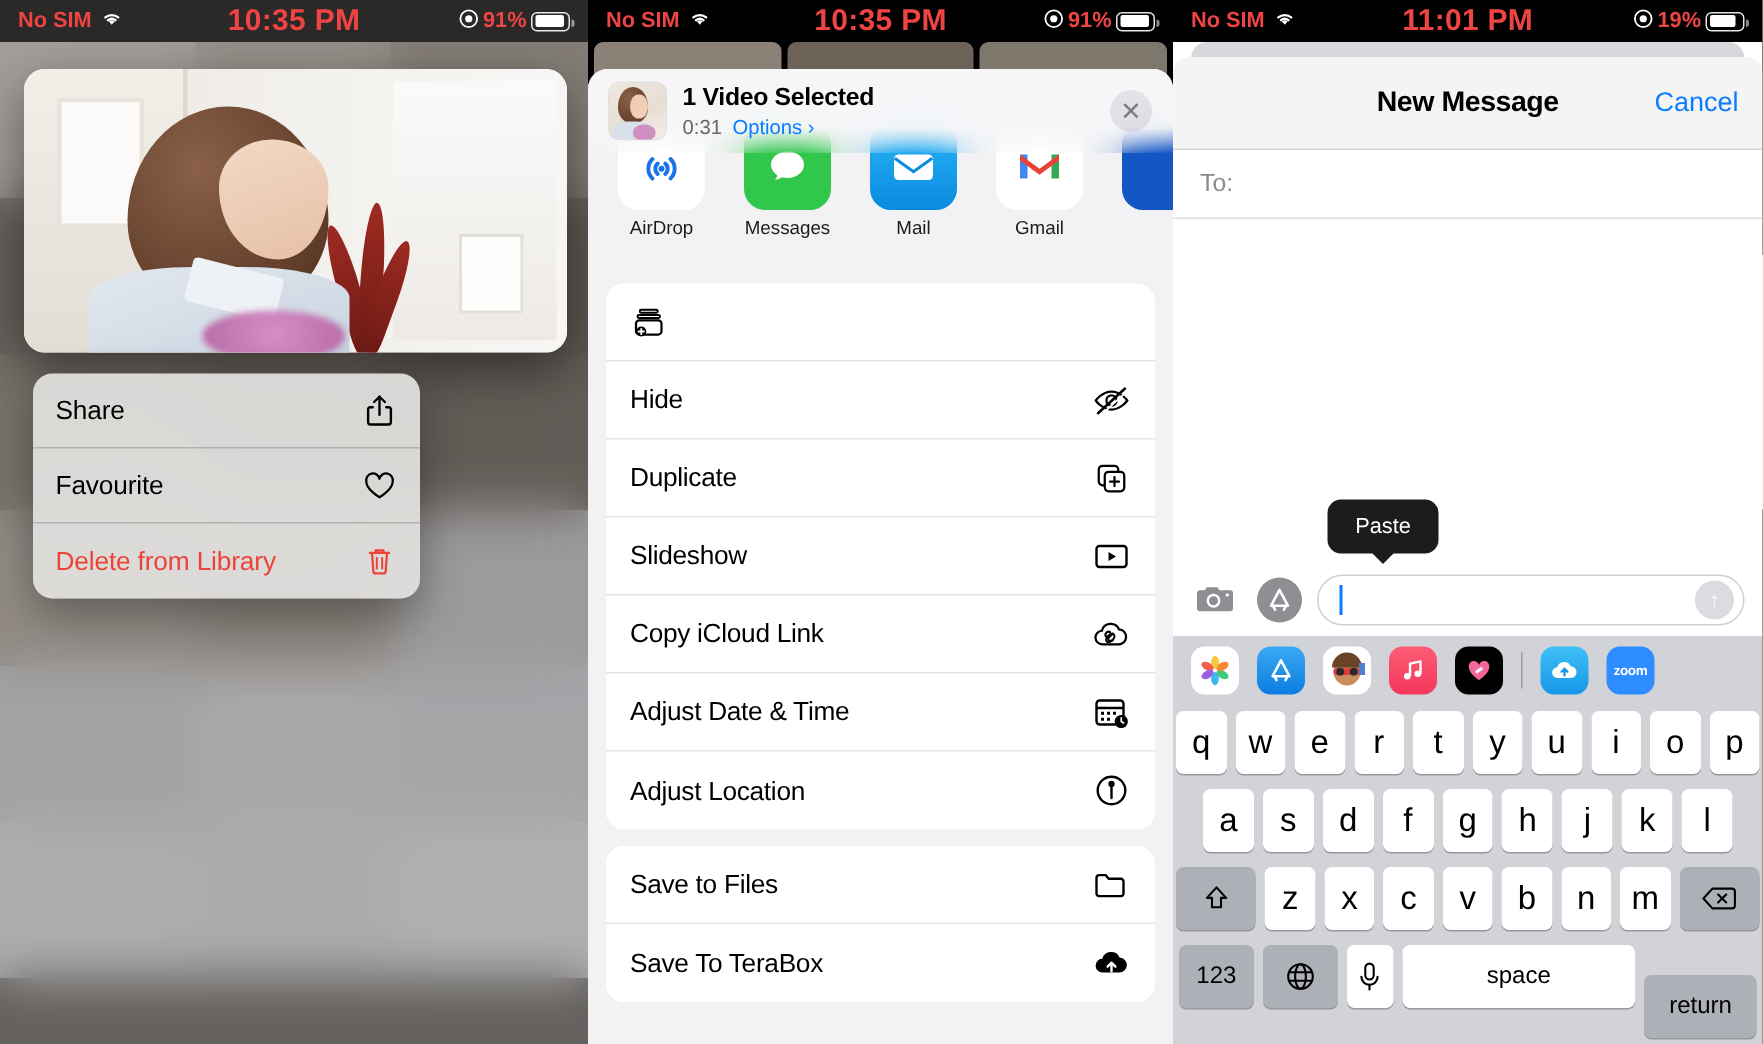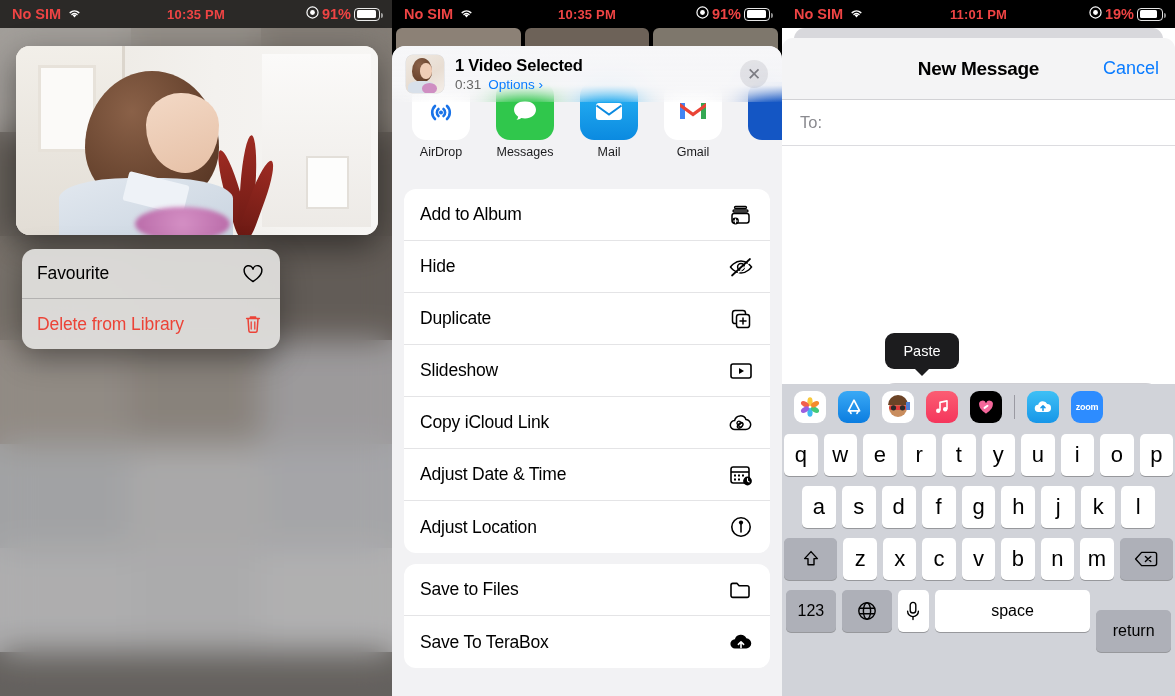--- a/index.html
+++ b/index.html
@@ -11,21 +11,21 @@
   .screens { display: flex; width: 1175px; height: 696px; }
 
   
   .statusbar {
     height: 28px; display: flex; align-items: center;
     padding: 0 12px; color: #ef4444; font-size: 14.5px; font-weight: 600;
     position: relative; flex: 0 0 auto;
   }
   .sb-left { display: flex; align-items: center; gap: 6px; }
   .sb-time { position: absolute; left: 0; right: 0; text-align: center;
-             font-size: 13px; font-weight: 700; letter-spacing: .2px; }
+             font-size: 20px; font-weight: 700; letter-spacing: .2px; }
   .sb-right { margin-left: auto; display: flex; align-items: center; gap: 3px;
               position: relative; z-index: 2; }
   .wifi { display: inline-block; }
   .batt {
     width: 26px; height: 13px; border: 1.6px solid rgba(255,255,255,.9);
     border-radius: 4px; position: relative; padding: 1.5px;
   }
   .batt::after {
     content: ""; position: absolute; right: -4px; top: 4px;
     width: 2px; height: 5px; background: rgba(255,255,255,.55);
@@ -193,21 +193,21 @@
     align-items:center; justify-content:center; }
   .txt-input {
     flex: 1; height: 34px; border: 1.4px solid #cfcfd4; border-radius: 17px;
     display:flex; align-items:center; padding: 0 6px 0 14px; background:#fff;
   }
   .caret { width: 2px; height: 20px; background:#0a7cff; }
   .send { width: 26px; height: 26px; border-radius:50%; background:#dcdce0;
     margin-left:auto; display:flex; align-items:center; justify-content:center;
     color:#fafafa; font-size: 15px; flex:0 0 26px; }
 
-  .kb { position:absolute; left:0; right:0; bottom:0; height: 312px; background:#d1d3d9; }
+  .kb { position:absolute; left:0; right:0; bottom:0; height: 272px; background:#d1d3d9; }
   .appdrawer { height: 46px; display:flex; align-items:center; gap: 12px; padding: 0 12px; }
   .ad-ic { width: 32px; height: 32px; border-radius: 9px; flex:0 0 32px;
     display:flex; align-items:center; justify-content:center; position:relative; }
   .ad-div { width: 1px; height: 24px; background: #9a9aa2; flex:0 0 1px; }
 
   .kbrow { display:flex; justify-content:center; gap: 6px; margin-bottom: 10px; padding: 0 3px; }
   .key {
     background:#fff; border-radius: 5px; height: 42px; min-width: 31px;
     display:flex; align-items:center; justify-content:center;
     font-size: 22px; color:#000; box-shadow: 0 1px 0 rgba(0,0,0,.28);
@@ -305,20 +305,30 @@
         <div class="ph-hair"></div>
         <div class="ph-face"></div>
         <div class="ph-shirt"></div>
         <div class="ph-collar"></div>
         <div class="ph-flower"></div>
       </div>
     </div>
 
     <div class="ctxmenu">
       <div class="ctxitem">
+        <span class="lbl">Share</span>
+        <span class="ico">
+          <svg width="18" height="22" viewBox="0 0 18 22">
+              <path d="M9 1.5v12" stroke="#000" stroke-width="1.6" stroke-linecap="round"></path>
+              <path d="M5.4 5L9 1.5 12.6 5" stroke="#000" stroke-width="1.6" fill="none" stroke-linecap="round" stroke-linejoin="round"></path>
+              <path d="M4.5 8.5H3a1.6 1.6 0 00-1.6 1.6v8.3A1.6 1.6 0 003 20h12a1.6 1.6 0 001.6-1.6v-8.3A1.6 1.6 0 0015 8.5h-1.5" stroke="#000" stroke-width="1.6" fill="none" stroke-linecap="round"></path>
+            </svg>
+        </span>
+      </div>
+      <div class="ctxitem">
         <span class="lbl">Favourite</span>
         <span class="ico">
           <svg width="22" height="20" viewBox="0 0 22 20">
               <path d="M11 17.5S2.2 12.3 2.2 7.1A4.3 4.3 0 0111 5.2a4.3 4.3 0 018.8 1.9c0 5.2-8.8 10.4-8.8 10.4z" stroke="#000" stroke-width="1.5" fill="none" stroke-linejoin="round"></path>
             </svg>
         </span>
       </div>
       <div class="ctxitem destructive">
         <span class="lbl">Delete from Library</span>
         <span class="ico">
@@ -432,21 +442,20 @@
               <span>›</span>
             </span>
           </div>
         </div>
         <div class="sh-close">✕</div>
       </div>
 
       <div class="list-wrap">
         <div class="group">
           <div class="row">
-            <span class="lbl">Add to Album</span>
             <span class="ico">
               <svg width="24" height="22" viewBox="0 0 24 22">
                   <rect x="5.5" y="2.5" width="12" height="2" rx="1" stroke="#000" stroke-width="1.3" fill="none"></rect>
                   <rect x="4" y="6" width="15" height="2" rx="1" stroke="#000" stroke-width="1.3" fill="none"></rect>
                   <rect x="3" y="9.5" width="17" height="9.5" rx="2.2" stroke="#000" stroke-width="1.5" fill="none"></rect>
                   <circle cx="6.5" cy="17" r="3.4" fill="#000"></circle>
                   <path d="M6.5 15.2v3.6M4.7 17h3.6" stroke="#fff" stroke-width="1.2" stroke-linecap="round"></path>
                 </svg>
             </span>
           </div>

